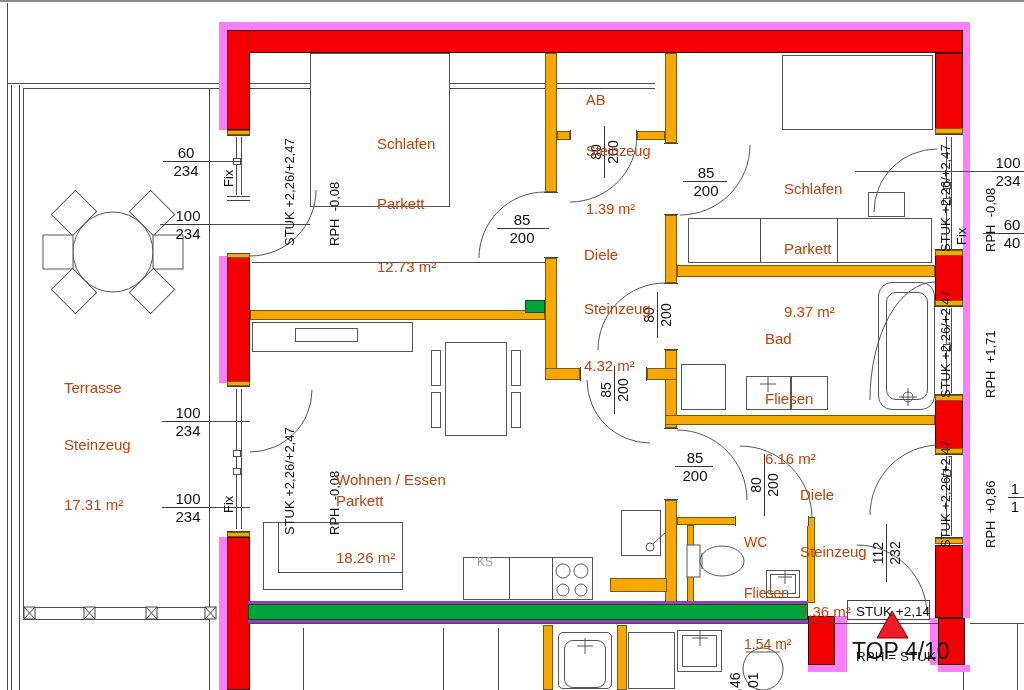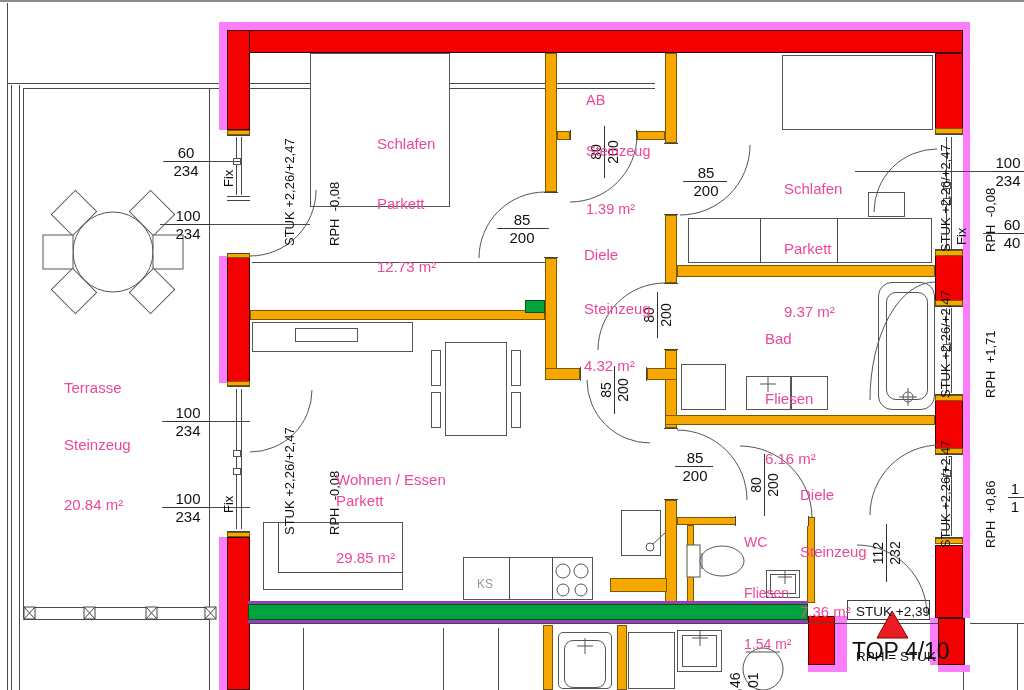--- a/index.html
+++ b/index.html
@@ -10,21 +10,21 @@
   .red{position:absolute;background:#f40000;border:1px solid #3a0000;box-sizing:border-box}
   .mag{position:absolute;background:#fb7ffb}
   .org{position:absolute;background:#f7a800;border:1px solid #7a5a00;box-sizing:border-box}
   .grn{position:absolute;background:#00a33c;border:1px solid #124d12;box-sizing:border-box}
   .pur{position:absolute;background:#9340bf}
   .gapv{position:absolute;background:#fff;border-top:1px solid #444;border-bottom:1px solid #444;box-sizing:border-box}
   .gaph{position:absolute;background:#fff;border-left:1px solid #444;border-right:1px solid #444;box-sizing:border-box}
   .thr{border-top:1px solid #444;border-bottom:1px solid #444}
   .furn{position:absolute;background:#fff;border:1px solid #555;box-sizing:border-box}
   .nofill{background:transparent}
-  .rl{position:absolute;color:#ec4899;font:15px/20px "Liberation Sans",sans-serif;white-space:pre}
+  .rl{position:absolute;color:#c2410c;font:15px/20px "Liberation Sans",sans-serif;white-space:pre}
   .rl div{pointer-events:none}
   .rl .a3{margin-top:3px}
   .rls{font:14px/17px "Liberation Sans",sans-serif}
   .hfrac{position:absolute;text-align:center;color:#111;font:15px/17px "Liberation Sans",sans-serif}
   .hfrac .num{display:block;border-bottom:1px solid #333;padding:0 1px}
   .hfrac .den{display:block}
   .rot{position:absolute;transform:rotate(-90deg);transform-origin:0 0;white-space:pre;
        color:#111;font:13px/15px "Liberation Sans",sans-serif}
   .rfrac{position:absolute;transform:rotate(-90deg);transform-origin:0 0;text-align:center;
          color:#111;font:14px/16px "Liberation Sans",sans-serif}
@@ -337,21 +337,21 @@
 </div>
 <div class="rot" style="left:908px;top:398px;width:124px">
   <div>STUK +2,26/+2,47</div>
   <div>RPH  +1,71</div>
 </div>
 <div class="rot" style="left:908px;top:548px;width:120px">
   <div>STUK +2,26/+2,47</div>
   <div>RPH  +0,86</div>
 </div>
 <div class="stuk-h" style="left:856px;top:574px">
-  <div>STUK +2,39</div>
+  <div>STUK +2,14</div>
   <div>RPH = STUK</div>
 </div>
 
 <div class="rl" style="left:377px;top:94px">
   <div>Schlafen</div>
   <div>Parkett</div>
   <div class="a3">12.73 m²</div>
 </div>
 <div class="rl" style="left:586px;top:58px;line-height:17px;font-size:14.5px">
   <div>AB</div>
@@ -371,35 +371,35 @@
 <div class="rl" style="left:765px;top:289px">
   <div>Bad</div>
   <div>Fliesen</div>
   <div>6.16 m²</div>
 </div>
 <div class="rl" style="left:336px;top:430px">
   <div>Wohnen / Essen</div>
 </div>
 <div class="rl" style="left:336px;top:453px;line-height:19px">
   <div>Parkett</div>
-  <div>29.85 m²</div>
+  <div>18.26 m²</div>
 </div>
 <div class="rl" style="left:800px;top:447px;line-height:19px">
   <div>Diele</div>
   <div>Steinzeug</div>
   <div class="a3">7.36 m²</div>
 </div>
 <div class="rl rls" style="left:744px;top:500px">
   <div>WC</div>
   <div>Fliesen</div>
   <div>1.54 m²</div>
 </div>
 <div class="rl" style="left:64px;top:340px;line-height:19px">
   <div>Terrasse</div>
   <div>Steinzeug</div>
-  <div class="a3">20.84 m²</div>
+  <div class="a3">17.31 m²</div>
 </div>
 <div class="rl" style="left:374px;top:647px;line-height:30px">
   
   
 </div>
-<div class="ks" style="left:477px;top:577px">KS</div>
+<div class="ks" style="left:477px;top:555px">KS</div>
 <div class="top-label" style="left:852px;top:638px">TOP 4/10</div>
 
 </body></html>

